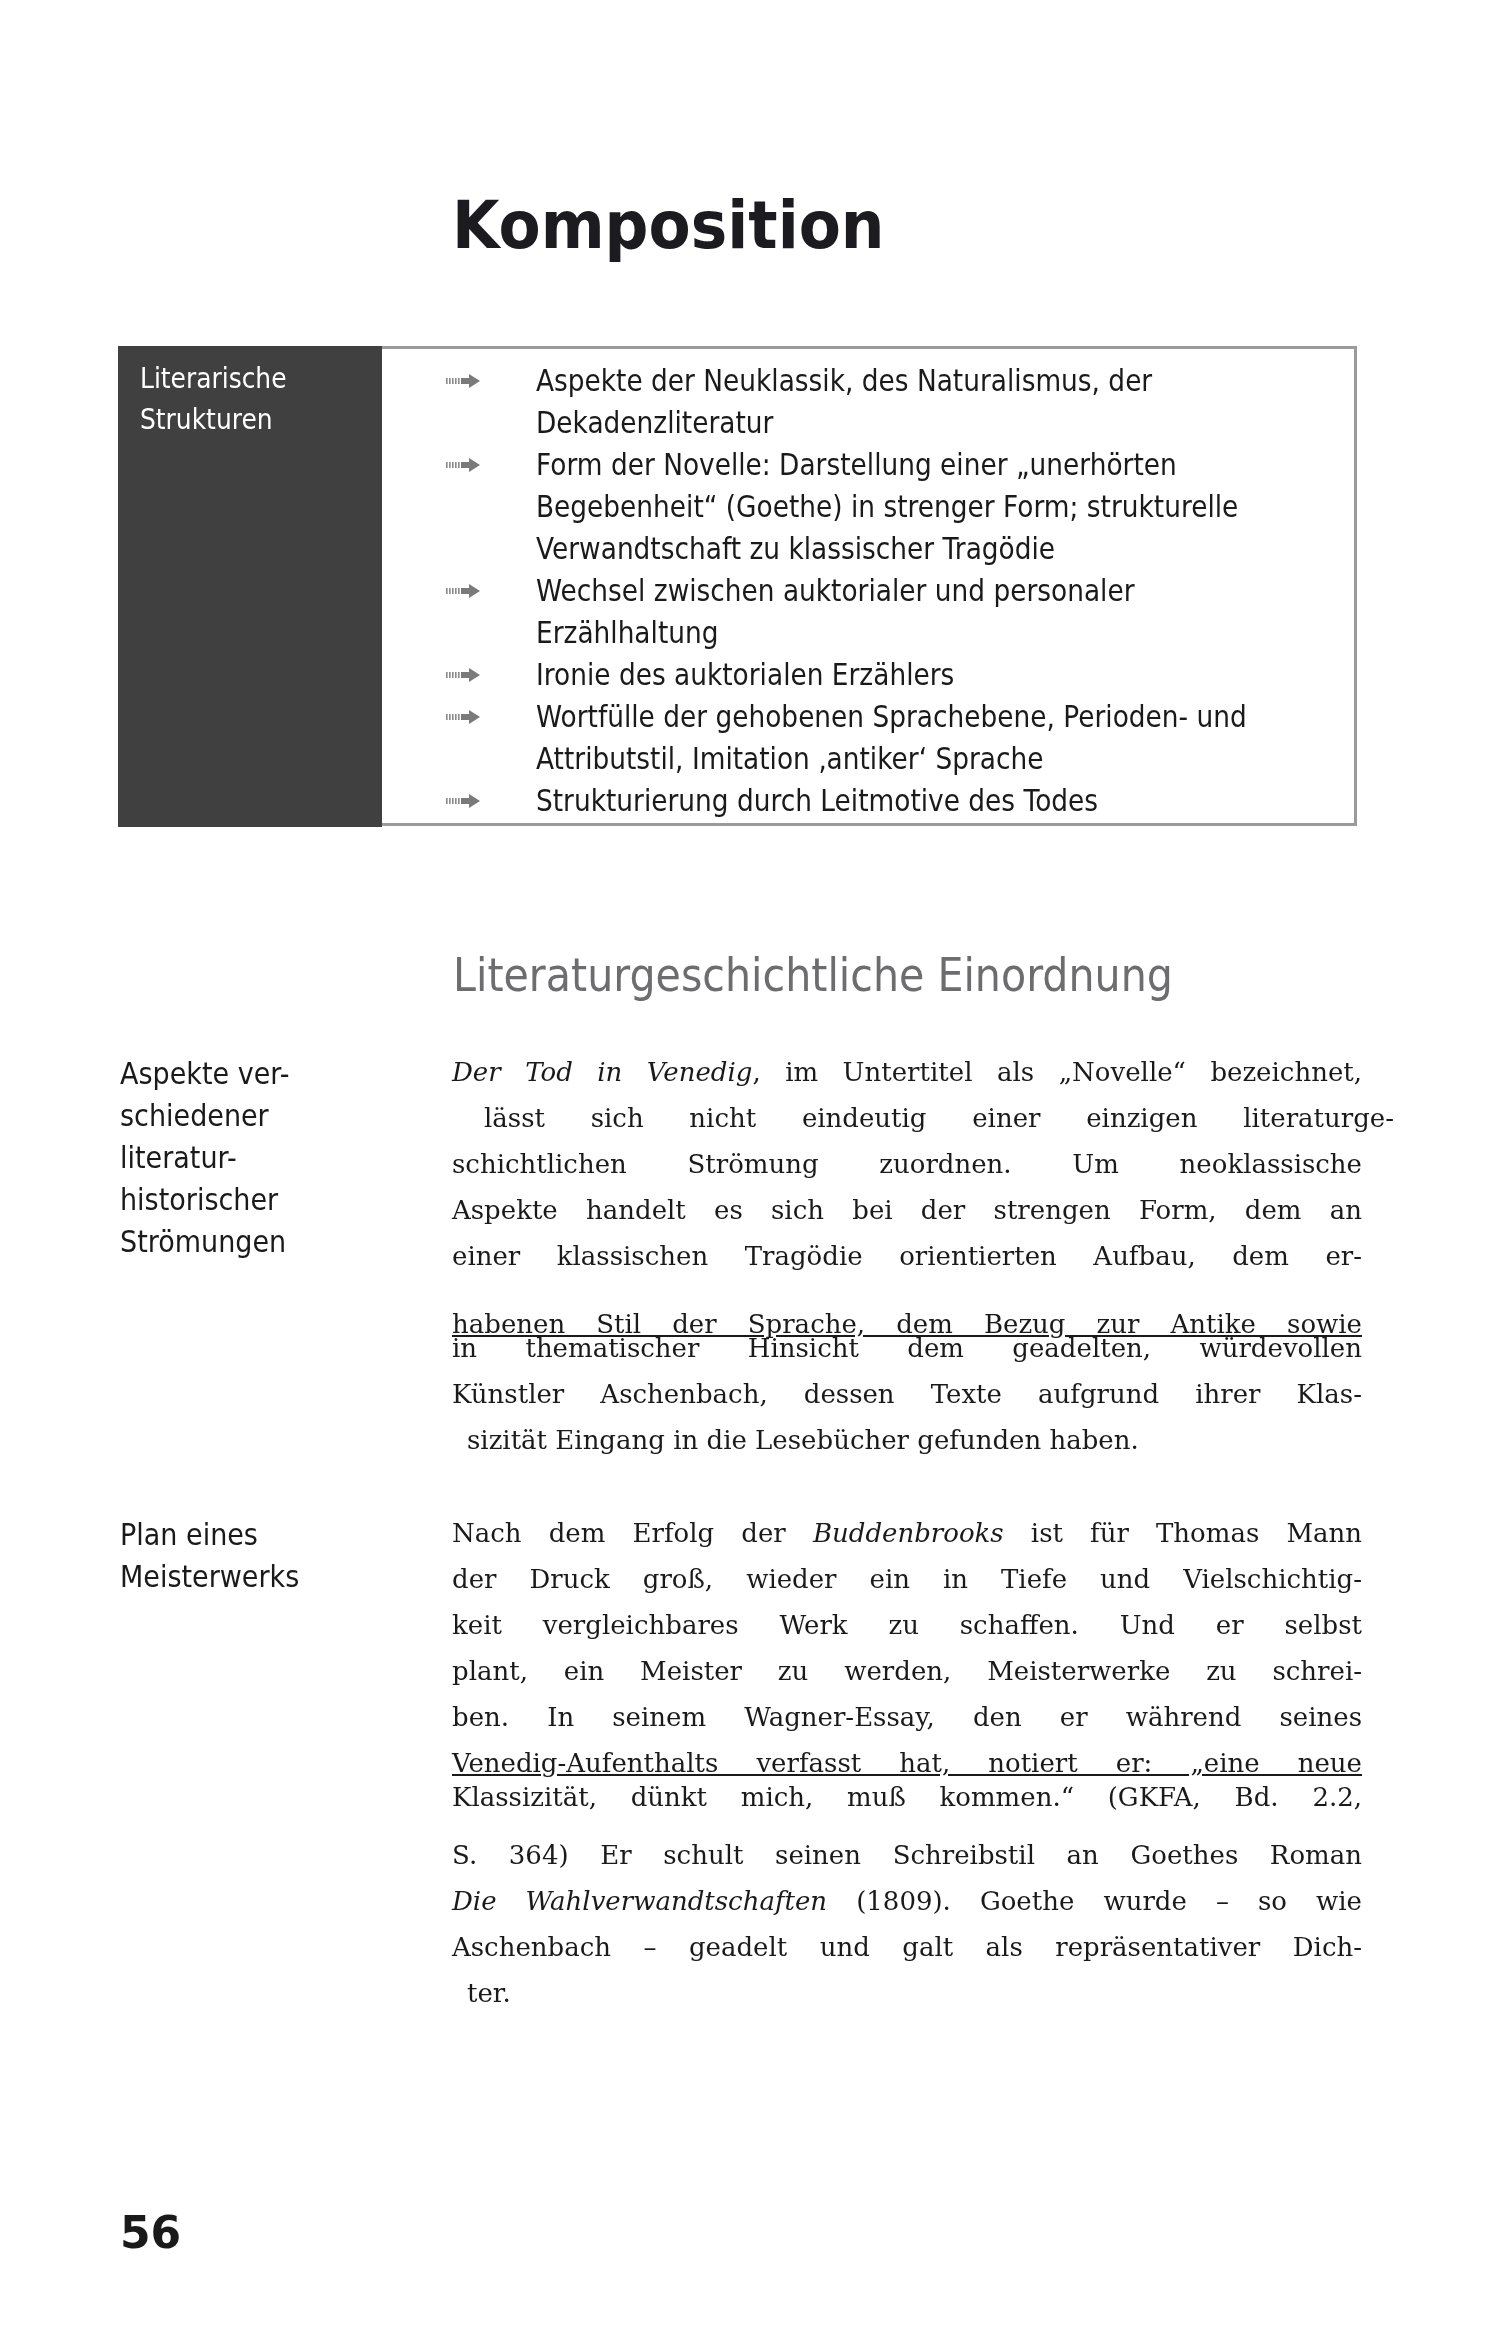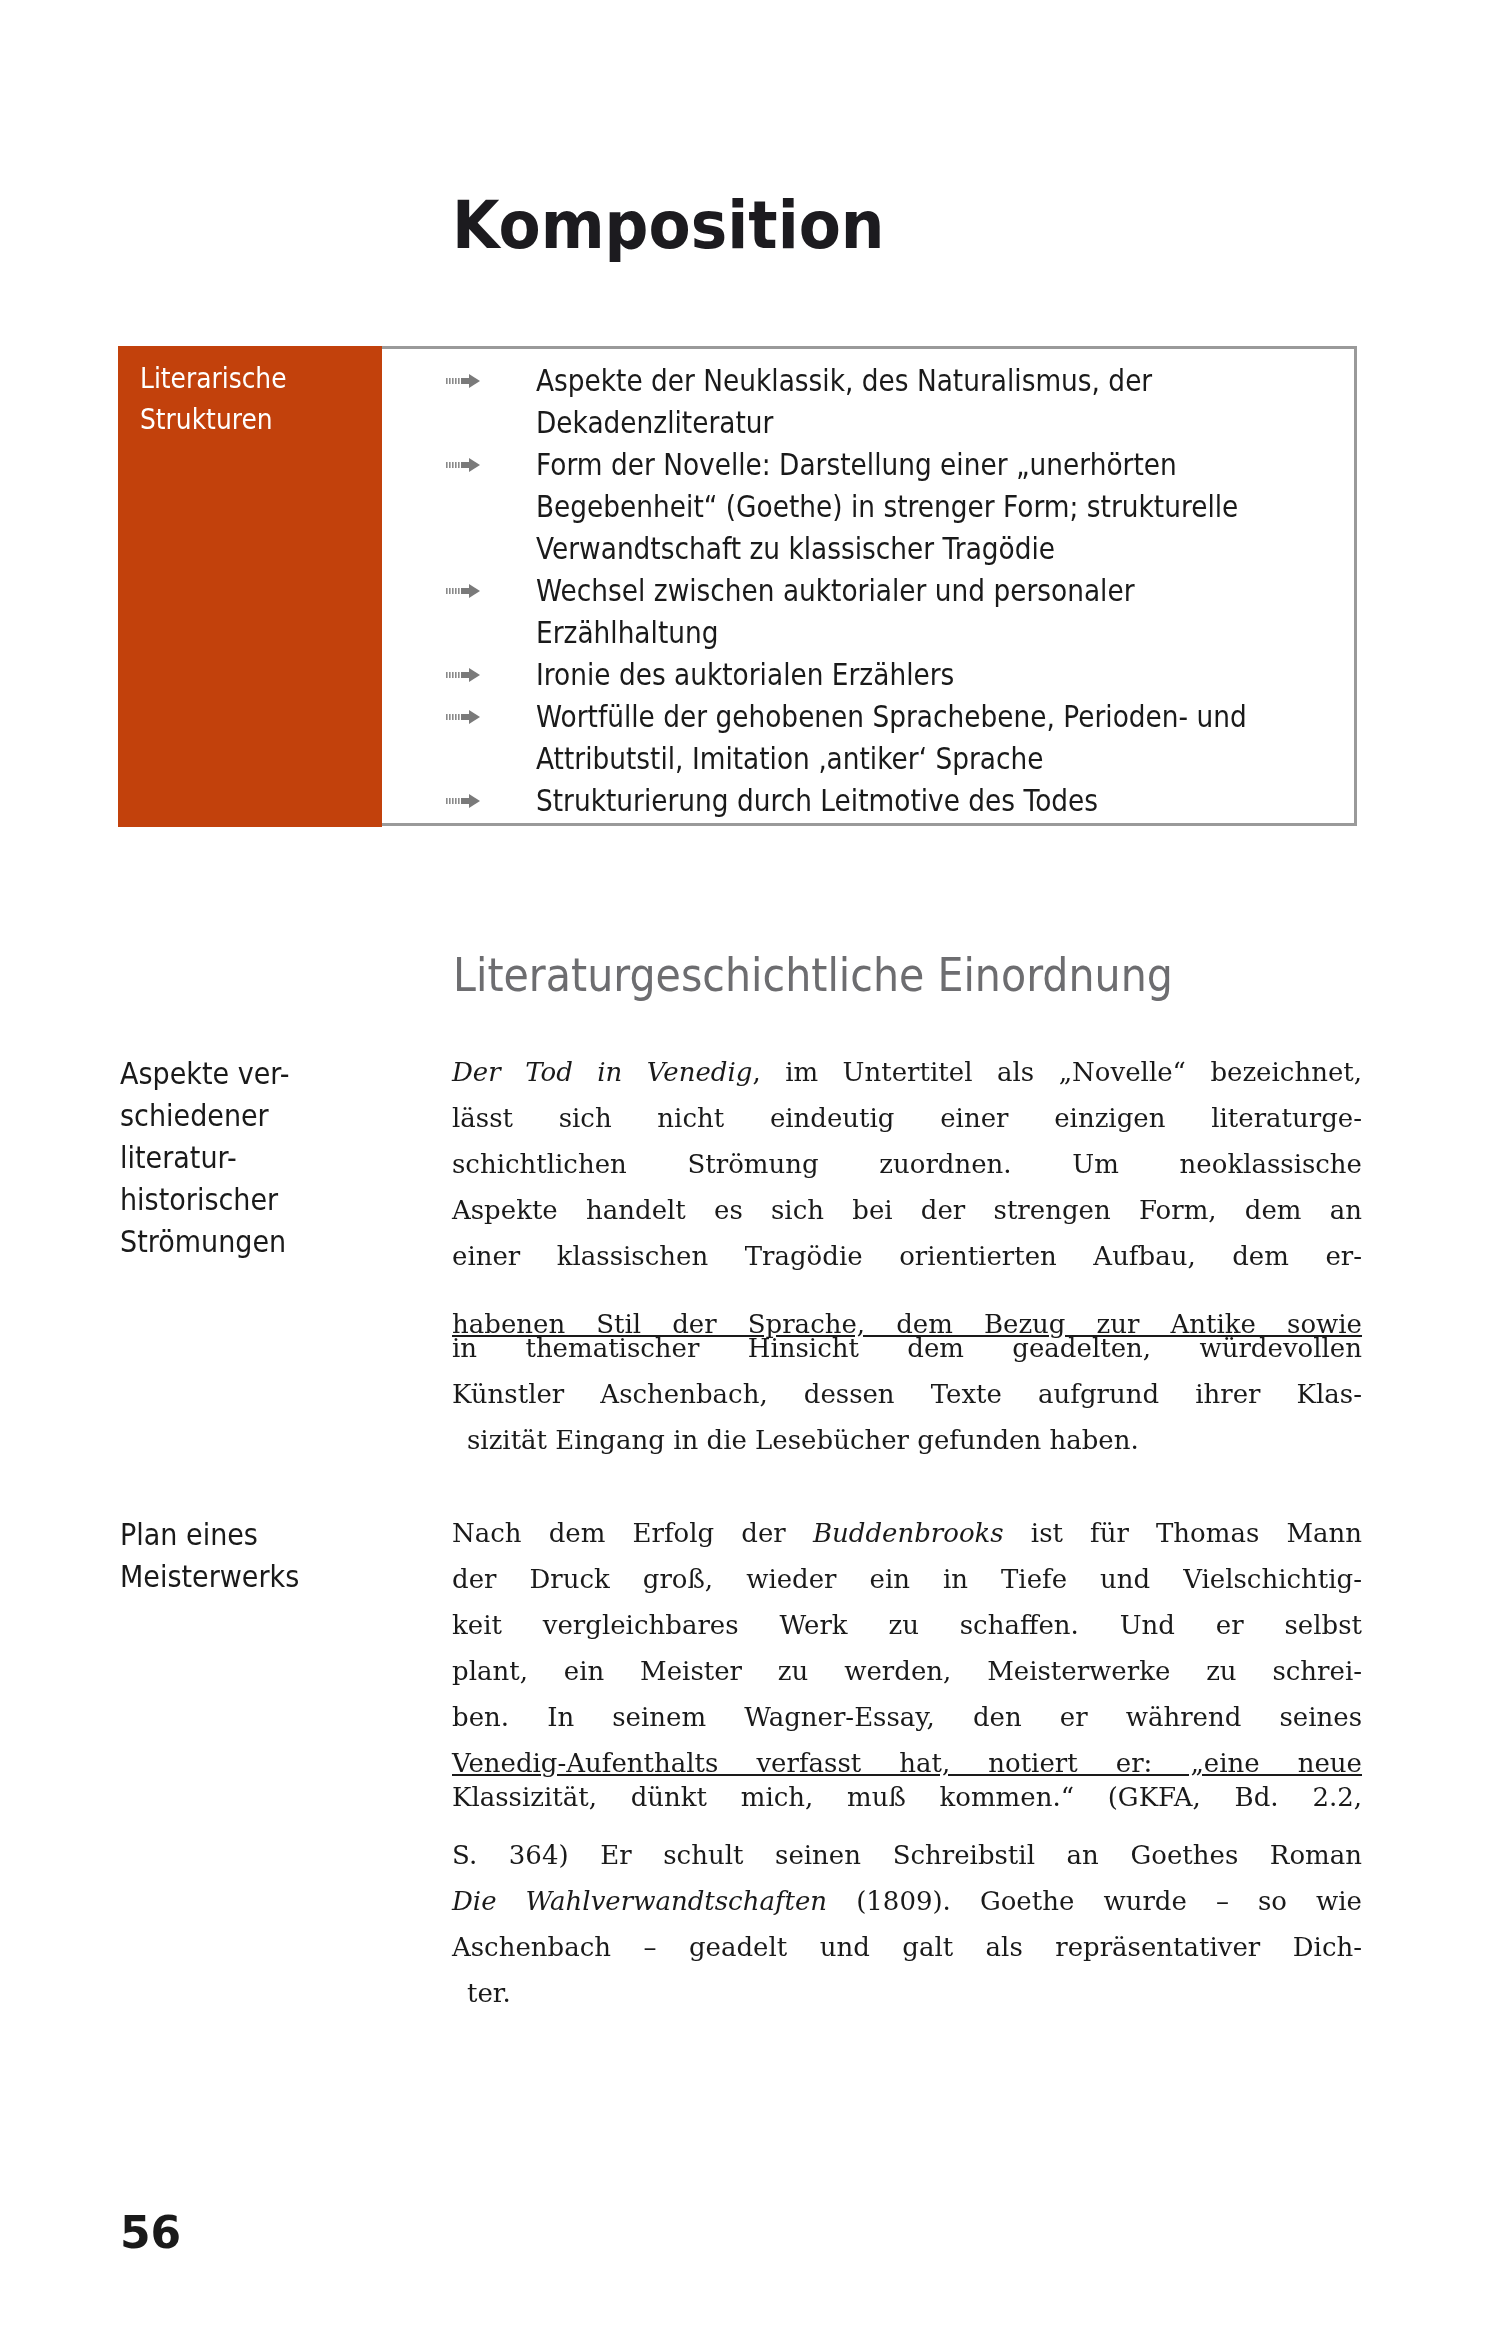--- a/index.html
+++ b/index.html
@@ -11,21 +11,21 @@
     font-size: 66px; letter-spacing: 0px; color: #1c1b1f; line-height: 80px;
     transform: scaleX(0.93); transform-origin: left center;
   }
   .table-box {
     left: 118px; top: 346px; width: 1239px; height: 480px;
     border-top: 3px solid #9a9a9a; border-right: 3px solid #9a9a9a; border-bottom: 3px solid #9a9a9a;
     box-sizing: border-box; background: #fff;
   }
   .table-label {
     left: 118px; top: 346px; width: 264px; height: 481px;
-    background: #c2410c;
+    background: #404040;
   }
   .table-label-text {
     position: absolute; left: 22px; top: 12px;
     font-family: "DejaVu Sans", sans-serif; font-size: 29px; line-height: 41px;
     color: #ffffff; white-space: pre-line;
     transform: scaleX(0.86); transform-origin: left top;
   }
   .bullet-line {
     position: absolute; left: 536px; height: 42px; line-height: 42px;
     font-family: "DejaVu Sans", sans-serif; font-size: 30px; color: #1a1a1a; white-space: nowrap;
@@ -144,21 +144,21 @@
       <div>Aspekte ver-</div>
       <div>schiedener</div>
       <div>literatur-</div>
       <div>historischer</div>
       <div>Strömungen</div>
     </div>
     <div>
       <div class="para-line" style="top: 1049px;">
         <span class="inner"><i>Der Tod in Venedig</i><span>, im Untertitel als „Novelle“ bezeichnet,</span></span>
       </div>
-      <div class="para-line" style="top: 1095px;">
+      <div class="para-line" style="top: 1095px; margin-left: 32px;">
         <span class="inner"><span>lässt sich nicht eindeutig einer einzigen literaturge-</span></span>
       </div>
       <div class="para-line" style="top: 1141px;">
         <span class="inner"><span>schichtlichen Strömung zuordnen. Um neoklassische</span></span>
       </div>
       <div class="para-line" style="top: 1187px;">
         <span class="inner"><span>Aspekte handelt es sich bei der strengen Form, dem an</span></span>
       </div>
       <div class="para-line" style="top: 1233px;">
         <span class="inner"><span>einer klassischen Tragödie orientierten Aufbau, dem er-</span></span>

